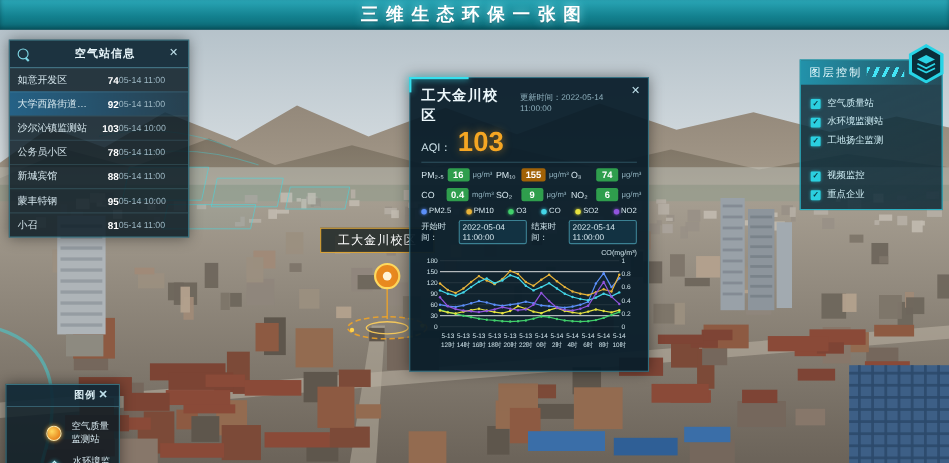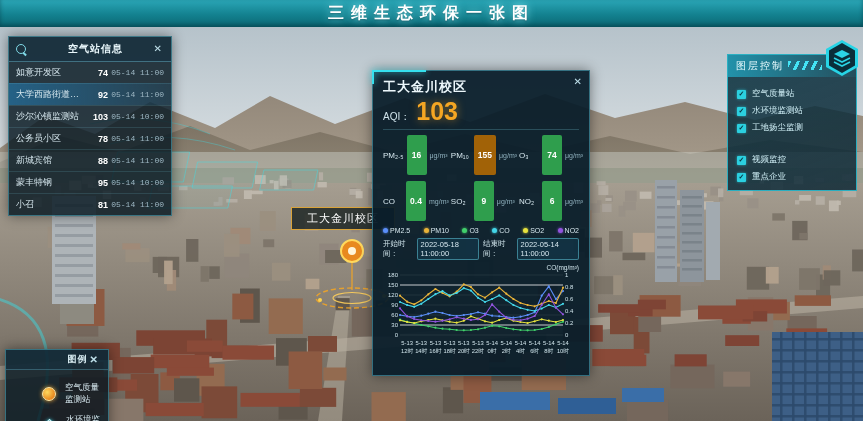--- a/index.html
+++ b/index.html
@@ -29,41 +29,41 @@
   .search-glyph::after{content:"";position:absolute;left:7px;top:7px;width:4px;height:1.5px;
     background:#7fd8e6;transform:rotate(45deg);transform-origin:0 0;}
   .sp-title{font-size:10px;font-weight:bold;color:#e8f6fa;letter-spacing:1px;flex:1;margin-left:36px;}
   .close-x{font-size:10px;color:#bfe0ea;cursor:pointer;padding:0 2px;line-height:1;}
   .sp-row{display:flex;align-items:center;padding:4px 7px;font-size:9px;
     border-top:1px solid rgba(120,205,225,.16);cursor:pointer;}
   .sp-row:first-child{border-top:none;}
   .sp-row.selected{background:linear-gradient(90deg,rgba(35,125,180,.6),rgba(35,125,180,.12));}
   .sp-name{flex:1;color:#d6e7ee;white-space:nowrap;overflow:hidden;text-overflow:ellipsis;}
   .sp-val{width:22px;text-align:right;color:#ffffff;font-weight:bold;}
-  .sp-time{width:56px;text-align:right;color:#9db7c3;font-size:8px;font-family:Liberation Mono, monospace;}
+  .sp-time{width:56px;color:#9db7c3;font-size:8px;}
 
   
   #popup{left:372px;top:70px;width:216px;z-index:20;background:rgba(8,29,41,.94);}
   #popup .corner{position:absolute;top:-1px;left:-1px;width:52px;height:12px;
     border-top:2px solid #36e0ee;border-left:2px solid #36e0ee;
     filter:drop-shadow(0 0 3px #36e0ee);}
   .p-body{padding:7px 10px 8px;}
   .p-head{display:flex;align-items:baseline;gap:6px;}
   .p-title{font-size:13px;font-weight:bold;color:#ecf7fb;letter-spacing:1px;}
   .p-update{margin-left:auto;font-size:7.5px;color:#8fb0bd;}
   .p-close{position:absolute;top:5px;right:7px;font-size:10px;color:#bfe0ea;cursor:pointer;}
   .aqi-row{display:flex;align-items:baseline;gap:6px;margin:3px 0 1px;}
   .aqi-label{font-size:10px;color:#cfe3ea;}
   .aqi-value{font-size:25px;font-weight:bold;color:#f5a623;
     text-shadow:0 0 8px rgba(245,166,35,.55);line-height:1;}
   .p-div{height:1px;background:rgba(120,205,225,.25);margin:5px 0;}
   .poll-grid{display:grid;grid-template-columns:1fr 1fr 1fr;row-gap:6px;column-gap:2px;}
   .poll-cell{display:flex;align-items:center;gap:3px;font-size:8px;}
   .poll-name{color:#d6e7ee;min-width:20px;}
-  .badge{padding:15px 4px;border-radius:2px;color:#fff;font-weight:bold;font-size:8.5px;
+  .badge{padding:1px 4px;border-radius:2px;color:#fff;font-weight:bold;font-size:8.5px;
     min-width:12px;text-align:center;}
   .poll-unit{color:#8fb0bd;font-size:7px;}
   .chart-legend{display:flex;justify-content:space-between;margin:6px 0 4px;}
   .cl-item{display:flex;align-items:center;gap:2px;font-size:7px;color:#d6e7ee;}
   .cl-dot{width:5px;height:5px;border-radius:50%;}
   .time-row{display:flex;align-items:center;gap:4px;font-size:7.5px;color:#cfe3ea;margin-bottom:3px;}
   .time-box{border:1px solid rgba(95,195,215,.55);background:rgba(20,62,82,.55);
     padding:1px 3px;border-radius:2px;color:#d6e7ee;font-size:7.5px;}
 
   
@@ -508,20 +508,21 @@
         </div>
       </div>
   </div>
 
   <div id="popup" class="panel">
     <div class="corner"></div>
     <span class="p-close">✕</span>
     <div class="p-body">
       <div class="p-head">
         <span class="p-title">工大金川校区</span>
+        <span class="p-update"><span>更新时间：</span><span>2022-05-14 11:00:00</span></span>
       </div>
       <div class="aqi-row">
         <span class="aqi-label">AQI：</span>
         <span class="aqi-value">103</span>
       </div>
       <div class="p-div"></div>
       <div id="pollutant-grid" class="poll-grid">
           <div class="poll-cell">
             <span class="poll-name">PM₂.₅</span>
             <span class="badge" style="background: rgb(47, 158, 77);">16</span>
@@ -574,21 +575,21 @@
             <span class="cl-dot" style="background: rgb(230, 226, 62); box-shadow: rgb(230, 226, 62) 0px 0px 3px;"></span>
             <span>SO2</span>
           </span>
           <span class="cl-item">
             <span class="cl-dot" style="background: rgb(146, 84, 222); box-shadow: rgb(146, 84, 222) 0px 0px 3px;"></span>
             <span>NO2</span>
           </span>
         </div>
       <div class="time-row">
         <span>开始时间：</span>
-        <span class="time-box">2022-05-18 11:00:00</span>
+        <span class="time-box">2022-05-04 11:00:00</span>
         <span>结束时间：</span>
         <span class="time-box">2022-05-14 11:00:00</span>
       </div>
       <svg id="chart" width="196" height="104" viewBox="0 0 196 104">
           <line x1="17" y1="72" x2="180" y2="72" stroke="#ffffff" stroke-width="0.3" opacity="0.25"></line>
           <text x="15" y="74" text-anchor="end" font-size="6" fill="#cfe3ea">0</text>
           <line x1="17" y1="62" x2="180" y2="62" stroke="#ffffff" stroke-width="0.9" opacity="0.85"></line>
           <text x="15" y="64" text-anchor="end" font-size="6" fill="#cfe3ea">30</text>
           <line x1="17" y1="52" x2="180" y2="52" stroke="#ffffff" stroke-width="0.3" opacity="0.25"></line>
           <text x="15" y="54" text-anchor="end" font-size="6" fill="#cfe3ea">60</text>

